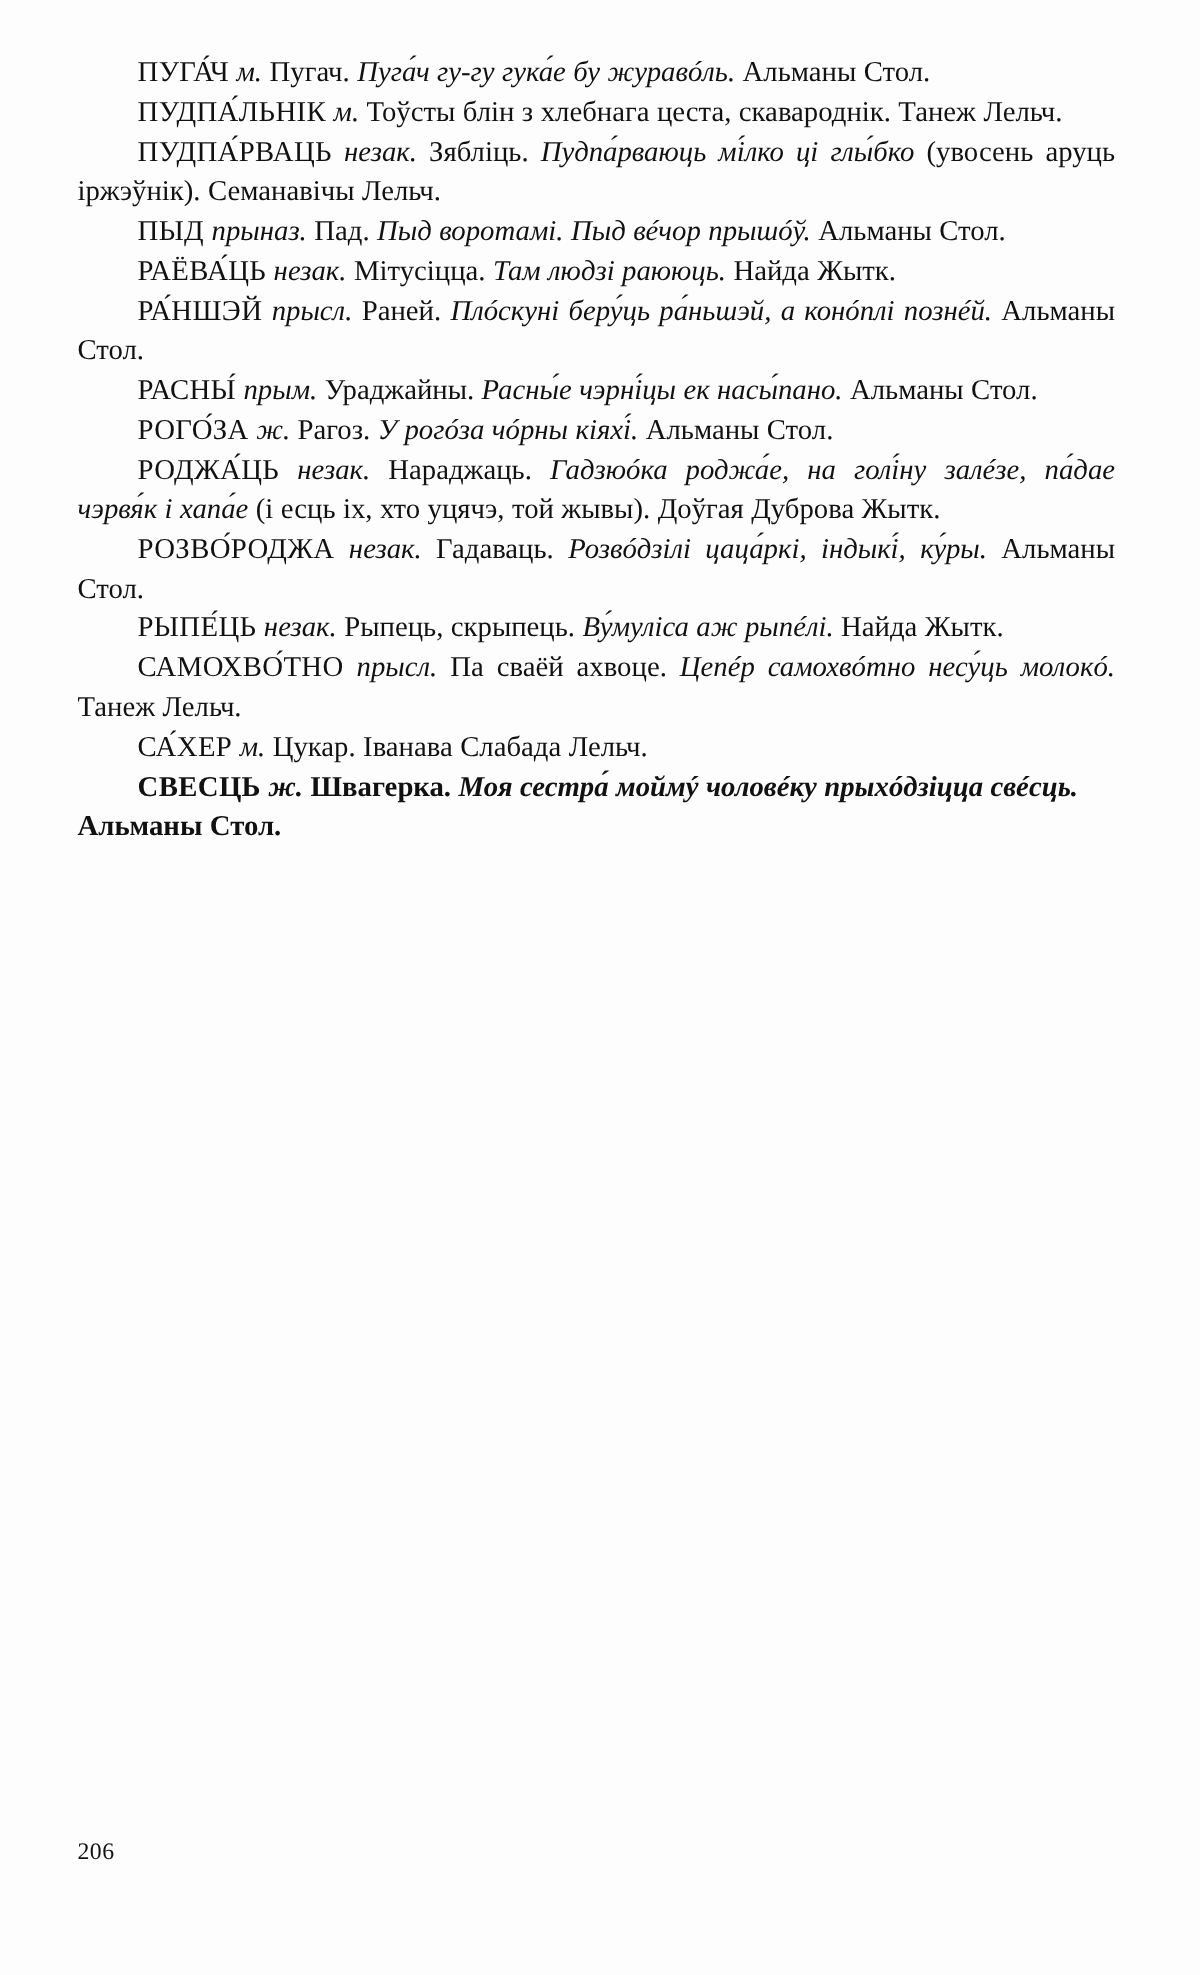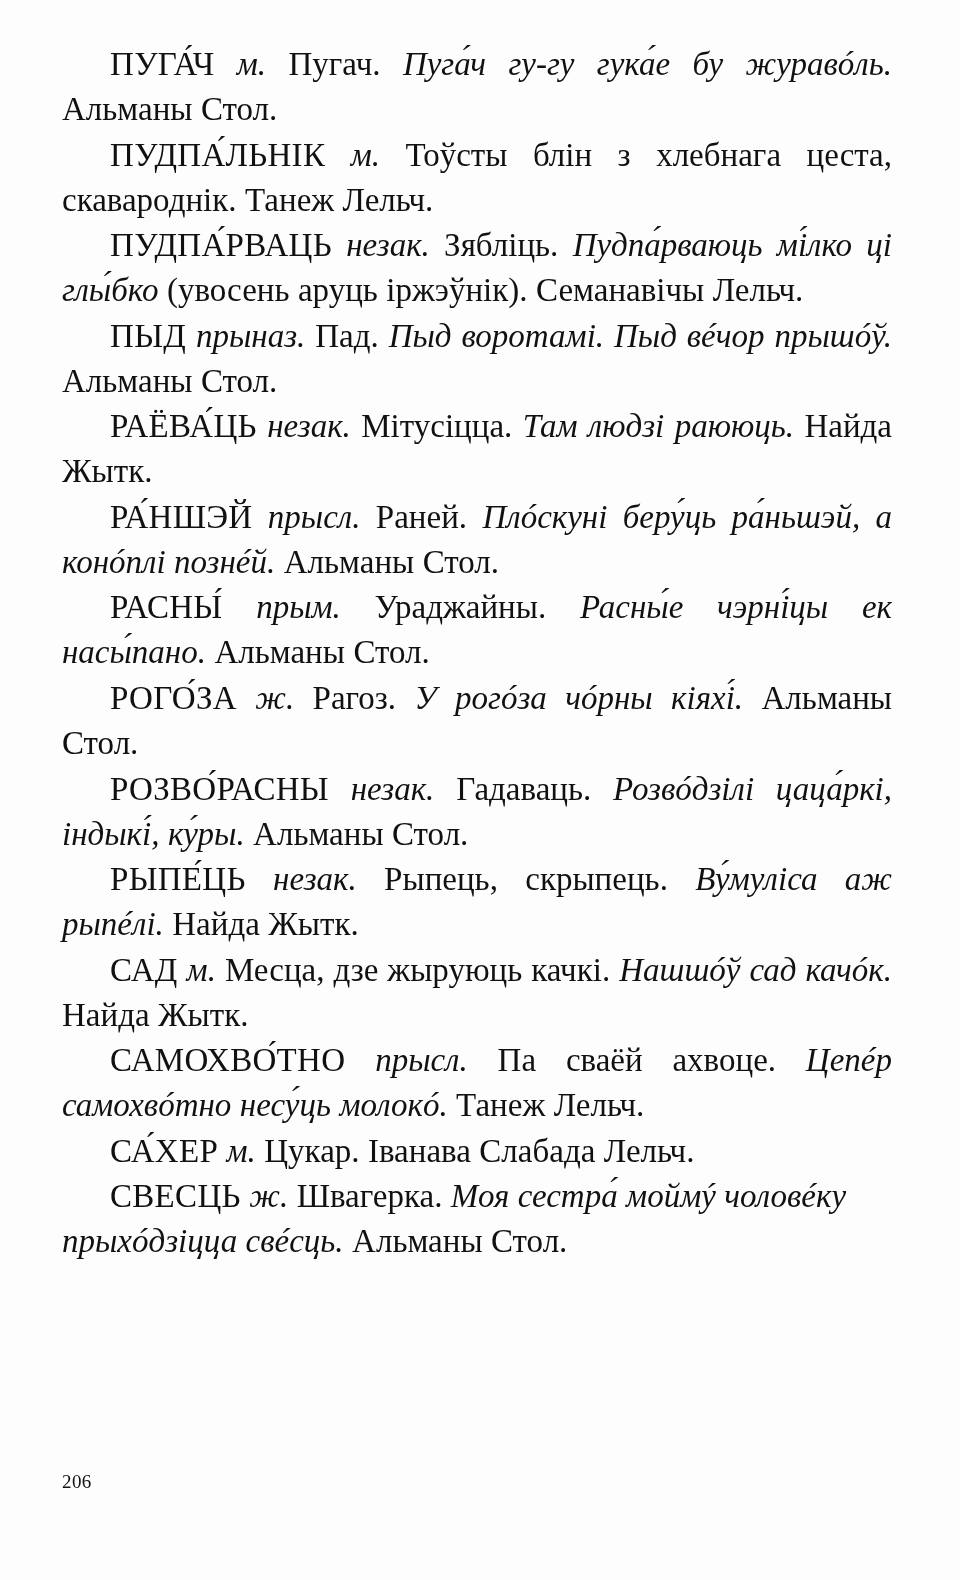--- a/index.html
+++ b/index.html
@@ -24,31 +24,32 @@
     height: 1580px;
     background: #fdfdfd;
   }
   #column {
     position: absolute;
     left: 62px;
     top: 42px;
     width: 830px;
   }
   .entry {
-    font-size: 33px;
+    font-size: 23px;
     line-height: 1.365;
     text-indent: 48px;
     text-align: justify;
     margin: 0 0 0.5px 0;
     hyphens: manual;
     -webkit-hyphens: manual;
     word-spacing: 0.2px;
   }
   .entry:last-of-type {
     text-align: left;
+    font-weight: bold;
   }
   .hw {
     letter-spacing: 0.3px;
   }
   .gram {
     font-style: italic;
   }
   .def {
     font-style: normal;
   }
@@ -134,45 +135,46 @@
     </p>
 
     <p class="entry">
       <span class="hw">РОГО́ЗА</span>
       <span class="gram">ж.</span>
       <span class="def">Рагоз.</span>
       <span class="ex">У рогóза чóрны кіяхі́.</span>
       <span class="src">Альманы Стол.</span>
     </p>
 
-
-    <p class="entry">
-      <span class="hw">РОЗВО́РАСНЫ</span>
+    <p class="entry">
+      <span class="hw">РОДЖА́ЦЬ</span>
+      <span class="gram">незак.</span>
+      <span class="def">Нараджаць.</span>
+      <span class="ex">Гадзюóка роджа́е, на голі́ну залéзе, па́дае чэрвя́к і хапа́е</span>
+      <span class="def">(і есць іх, хто уцячэ, той жывы).</span>
+      <span class="src">Доўгая Дуброва Жытк.</span>
+    </p>
+
+    <p class="entry">
+      <span class="hw">РОЗВО́РОДЖА</span>
       <span class="gram">незак.</span>
       <span class="def">Гадаваць.</span>
       <span class="ex">Розвóдзілі цаца́ркі, індыкі́, ку́ры.</span>
       <span class="src">Альманы Стол.</span>
     </p>
 
     <p class="entry">
       <span class="hw">РЫПЕ́ЦЬ</span>
       <span class="gram">незак.</span>
       <span class="def">Рыпець, скрыпець.</span>
       <span class="ex">Ву́муліса аж рыпéлі.</span>
       <span class="src">Найда Жытк.</span>
     </p>
 
 
-    <p class="entry">
-      <span class="hw">САД</span>
-      <span class="gram">м.</span>
-      <span class="def">Месца, дзе жыруюць качкі.</span>
-      <span class="ex">Нашшóў сад качóк.</span>
-      <span class="src">Найда Жытк.</span>
-    </p>
 
     <p class="entry">
       <span class="hw">САМОХВО́ТНО</span>
       <span class="gram">прысл.</span>
       <span class="def">Па сваёй ахвоце.</span>
       <span class="ex">Цепéр самохвóтно несу́ць молокó.</span>
       <span class="src">Танеж Лельч.</span>
     </p>
 
 

